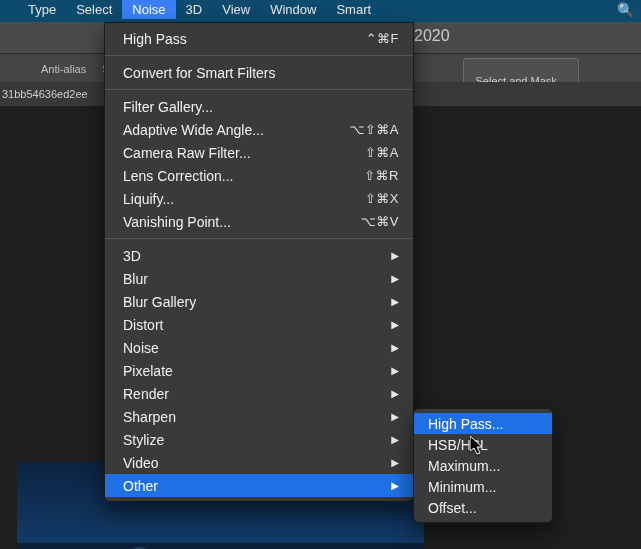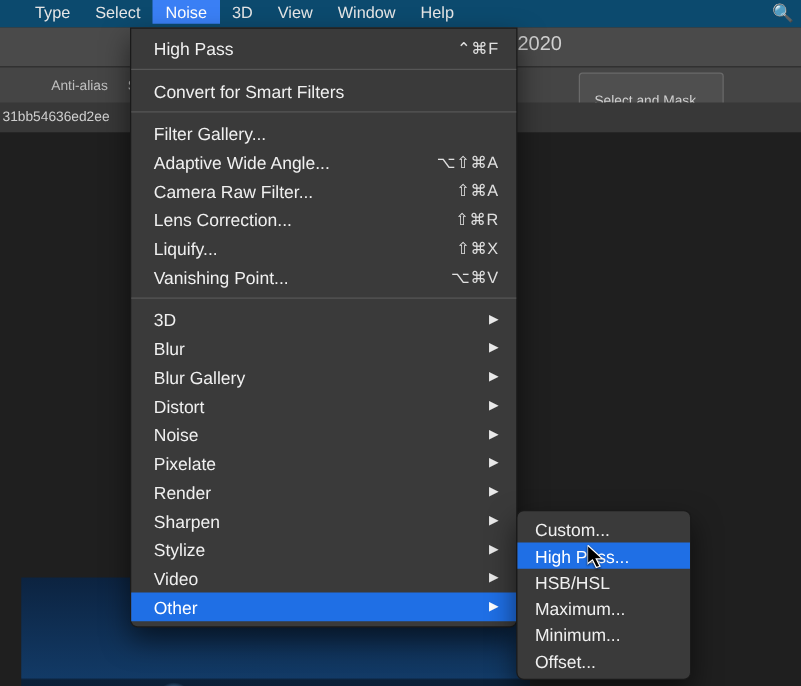--- a/index.html
+++ b/index.html
@@ -44,21 +44,21 @@
 </head>
 <body>
 
 <div class="menubar">
   <div class="menubar-item">Type</div>
   <div class="menubar-item">Select</div>
   <div class="menubar-item active">Noise</div>
   <div class="menubar-item">3D</div>
   <div class="menubar-item">View</div>
   <div class="menubar-item">Window</div>
-  <div class="menubar-item">Help</div>
+  <div class="menubar-item">Smart</div>
   <div class="apple">🔍</div>
 </div>
 
 <div class="toolbar"></div>
 <div class="doc-title">2020</div>
 
 <div class="toolbar2">
   <span class="opt">Anti-alias</span>
   <span class="opt2">Style:</span>
 </div>
@@ -149,21 +149,20 @@
       <span>Video</span>
       <span class="arrow">▶</span>
     </div>
   <div class="dd-row highlight">
       <span>Other</span>
       <span class="arrow" style="color:#fff">▶</span>
     </div>
 </div>
 
 <div class="submenu">
-  <div class="sm-row">Custom...</div>
   <div class="sm-row highlight">High Pass...</div>
   <div class="sm-row">HSB/HSL</div>
   <div class="sm-row">Maximum...</div>
   <div class="sm-row">Minimum...</div>
   <div class="sm-row">Offset...</div>
 </div>
 
 <div class="cursor">
   <svg width="16" height="20">
       <polygon points="0,0 0,15 4,12 7,18 10,17 7,11 12,11" fill="#000" stroke="#fff" stroke-width="1"></polygon>

